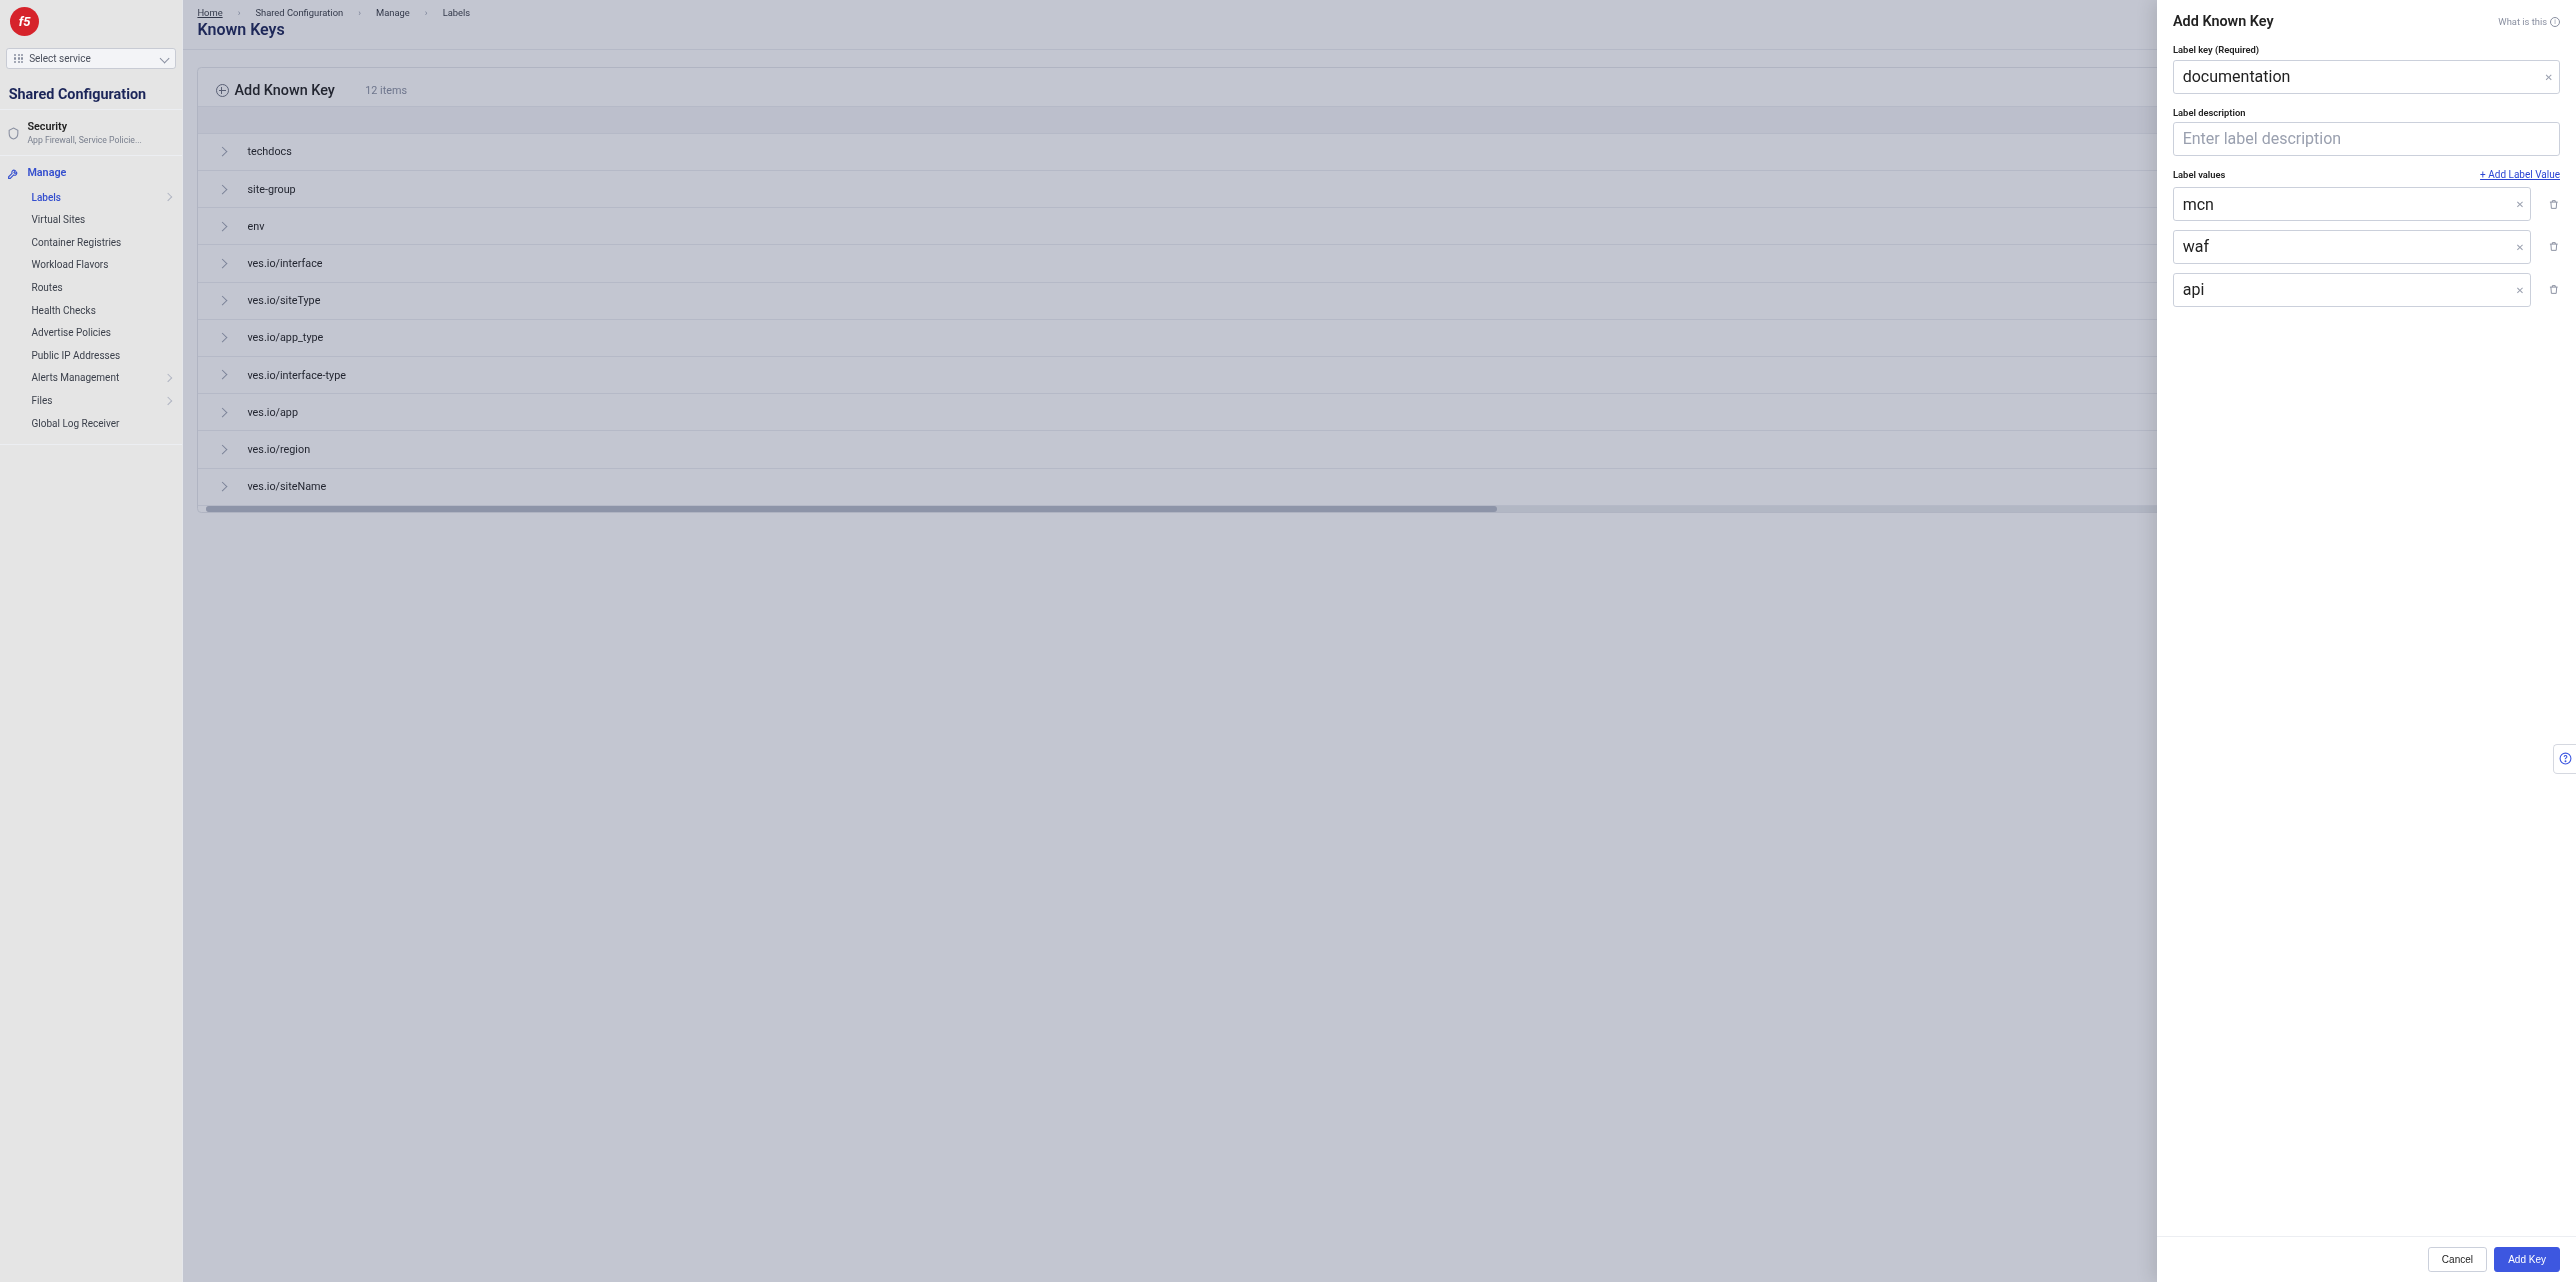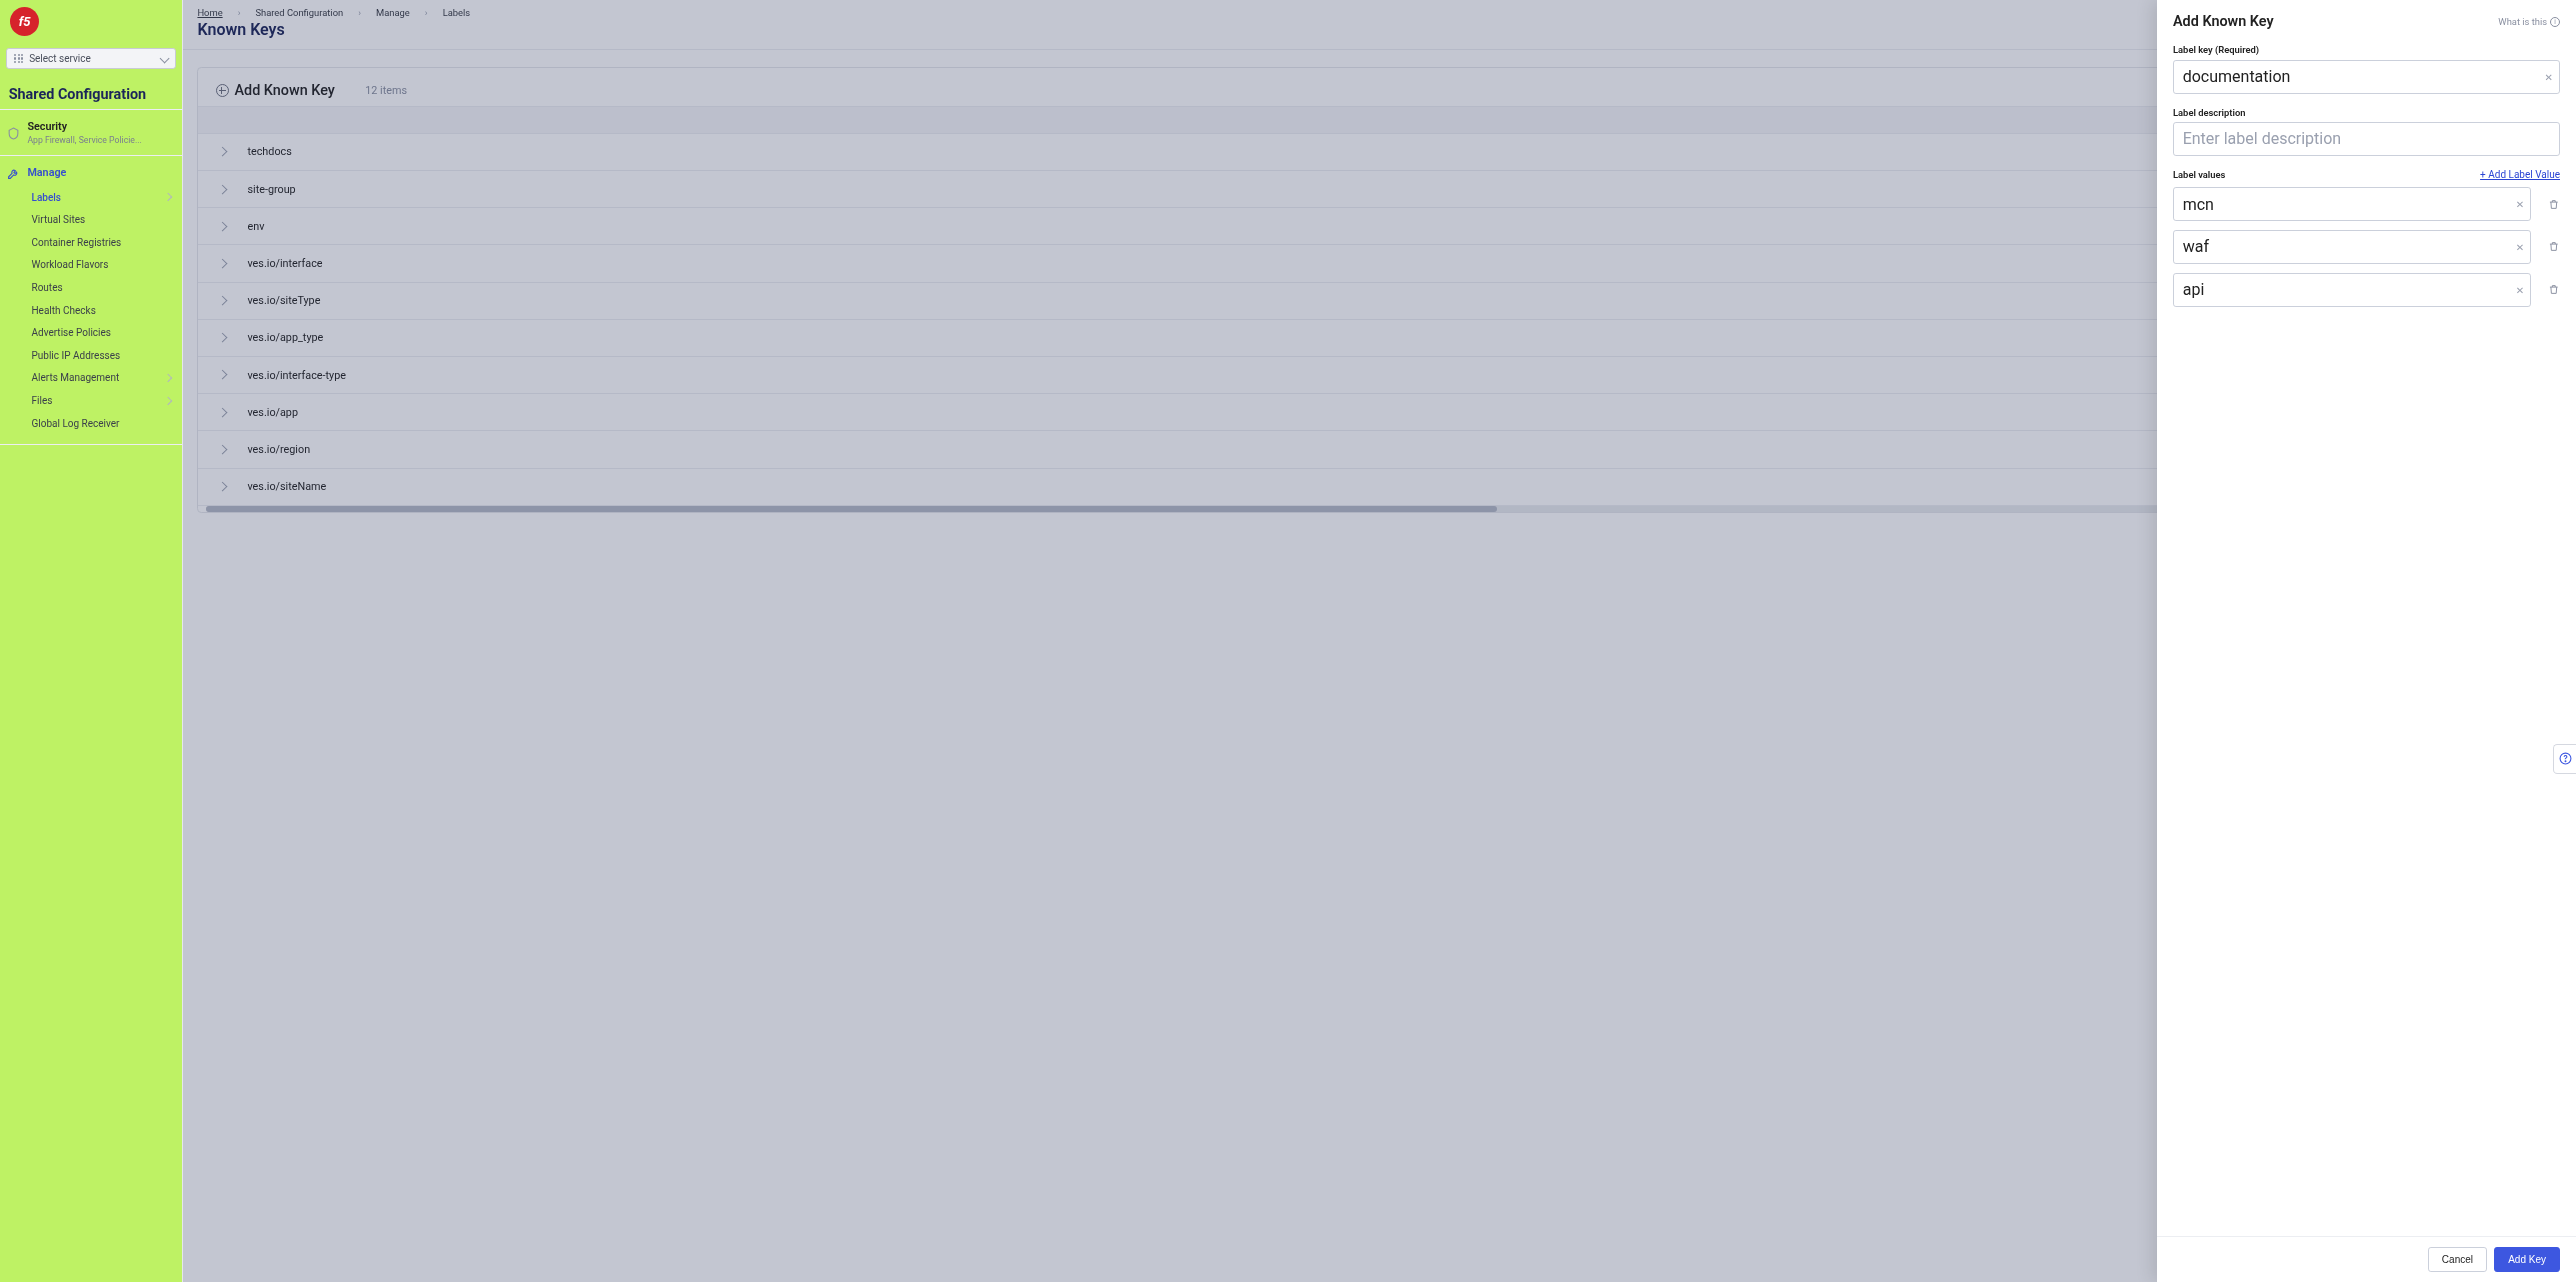--- a/index.html
+++ b/index.html
@@ -11,21 +11,21 @@
     overflow: hidden;
   }
   .app {
     display: grid;
     grid-template-columns: 183px 1fr;
     height: 100vh;
   }
   
   .sidebar {
     border-right: 0.7px solid #e5e7eb;
-    background: #bef264;
+    background: #e5e5e5;
     display: flex;
     flex-direction: column;
   }
   .logo {
     padding: 7.2px 10px 4.3px;
   }
   .logo-circle {
     width: 29px; height: 29px;
     border-radius: 50%;
     background: #d6232b;

